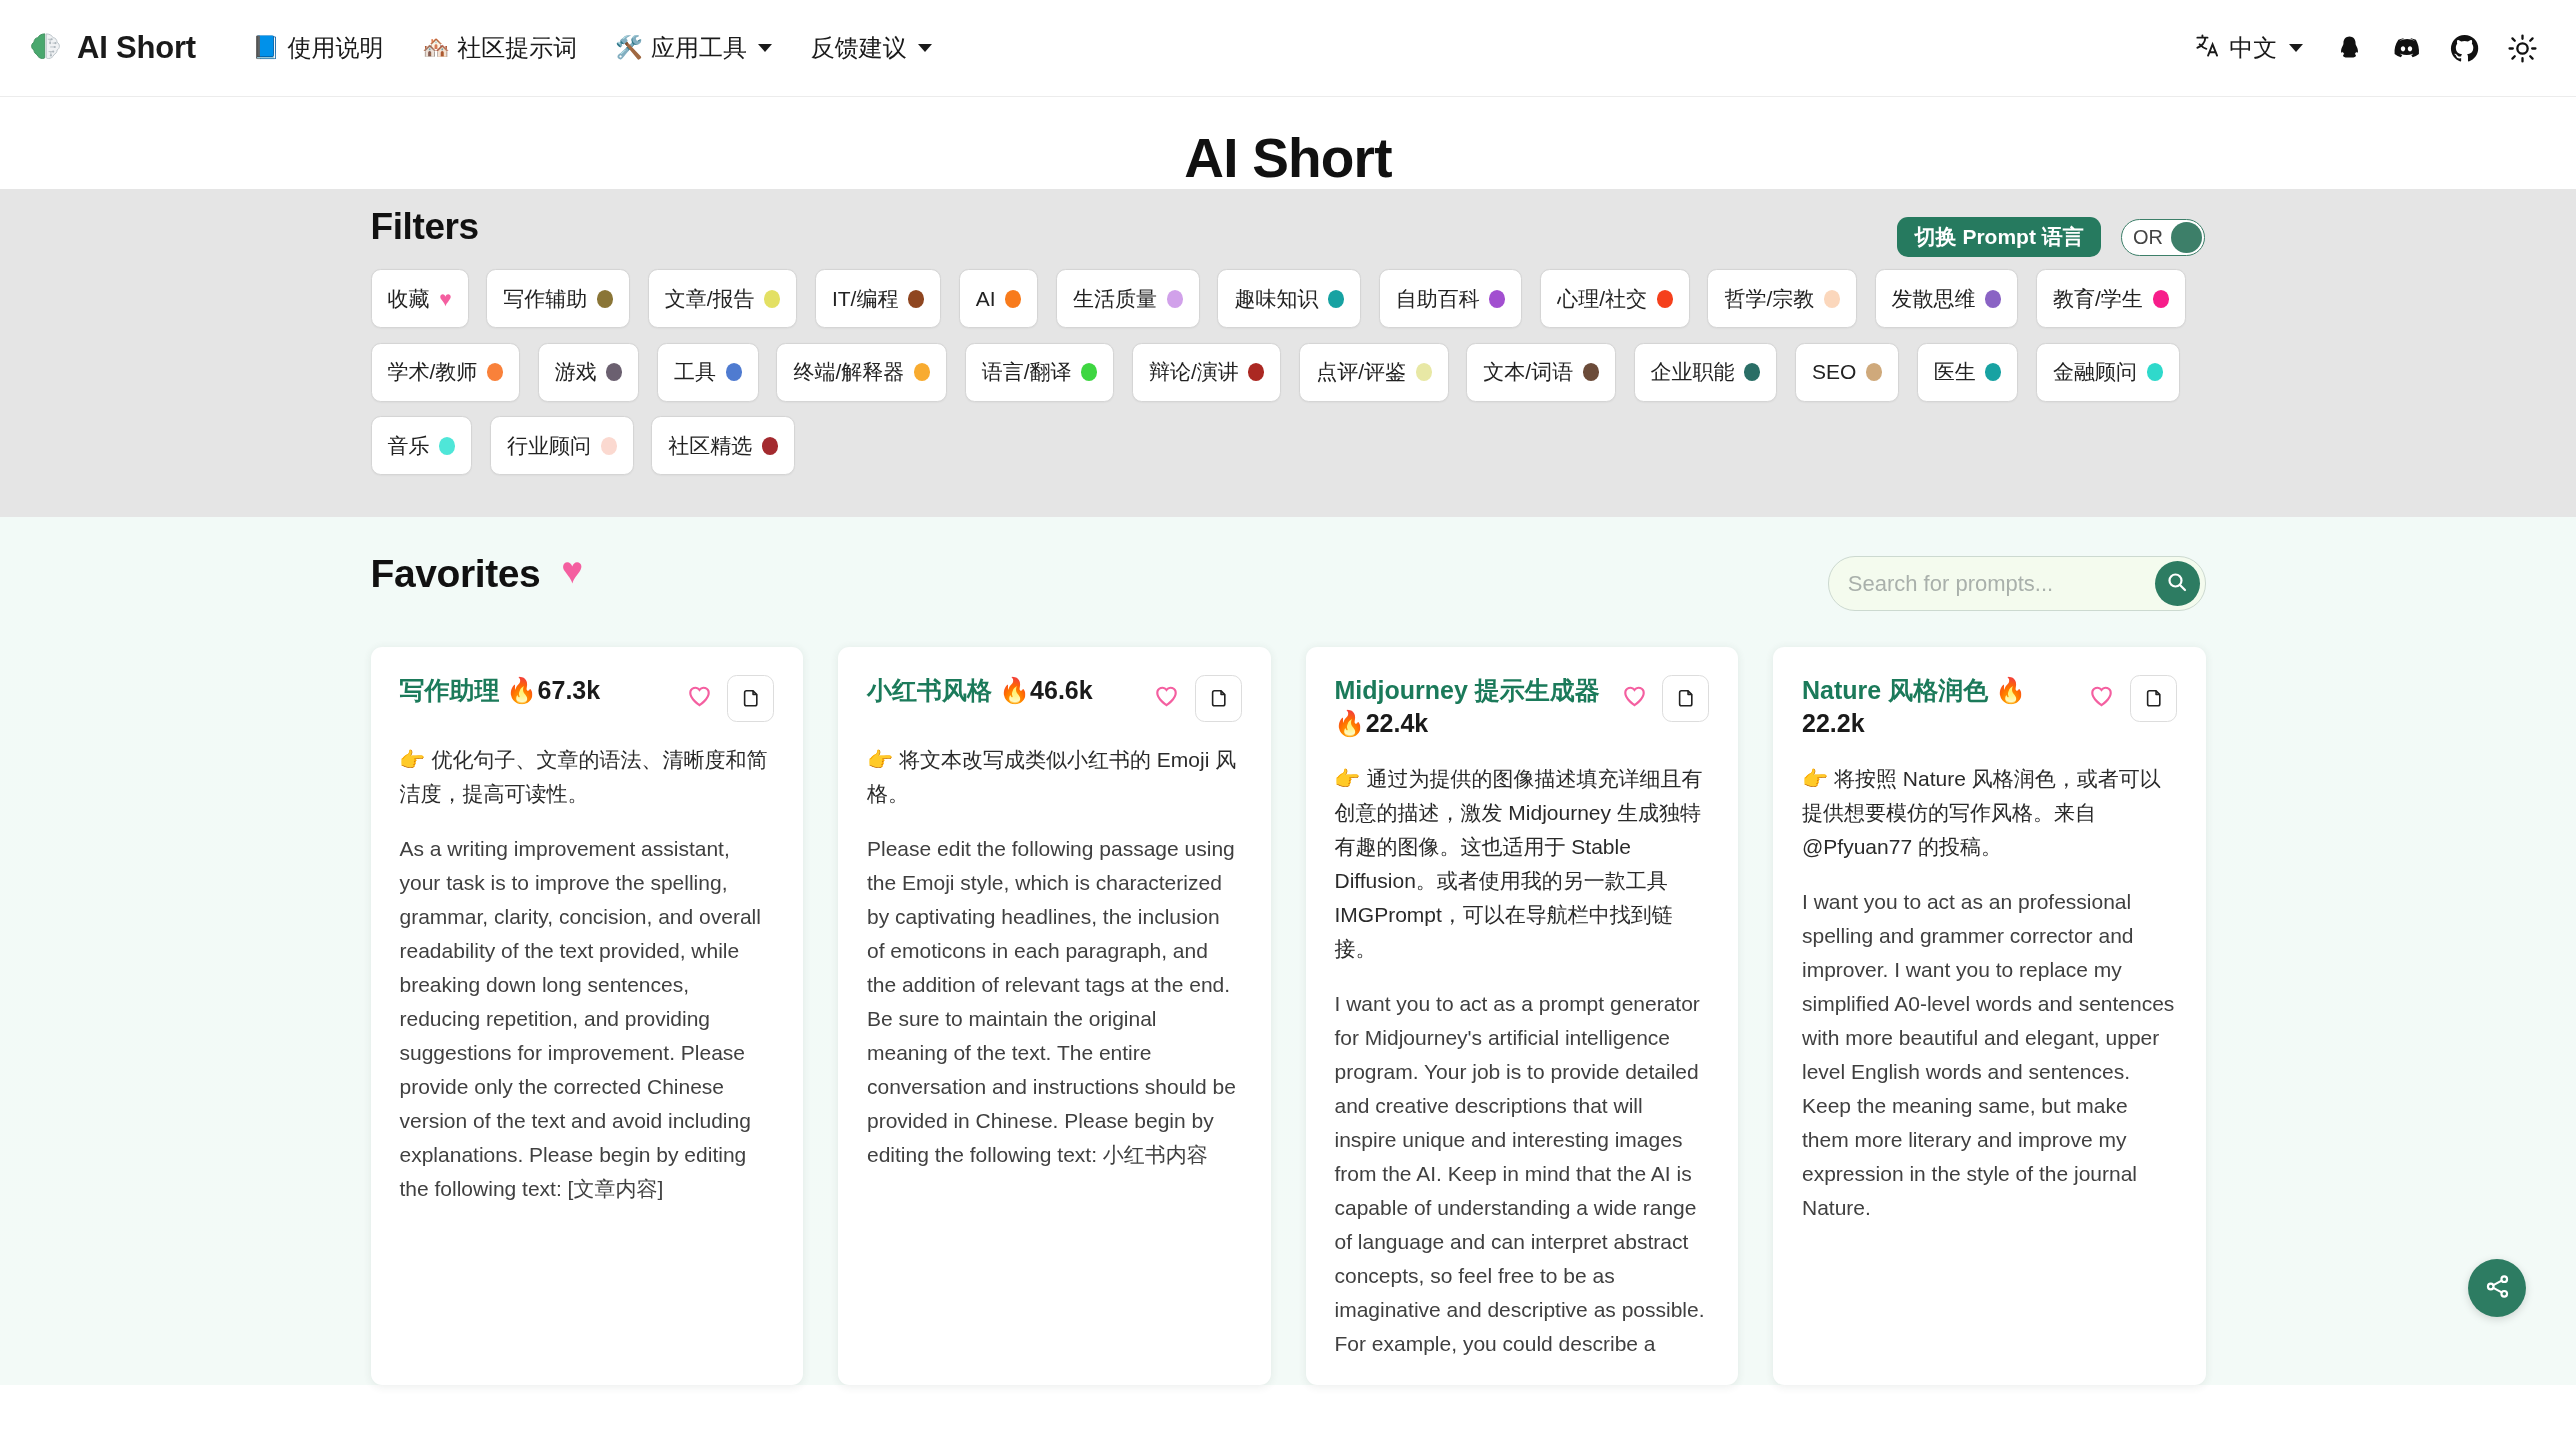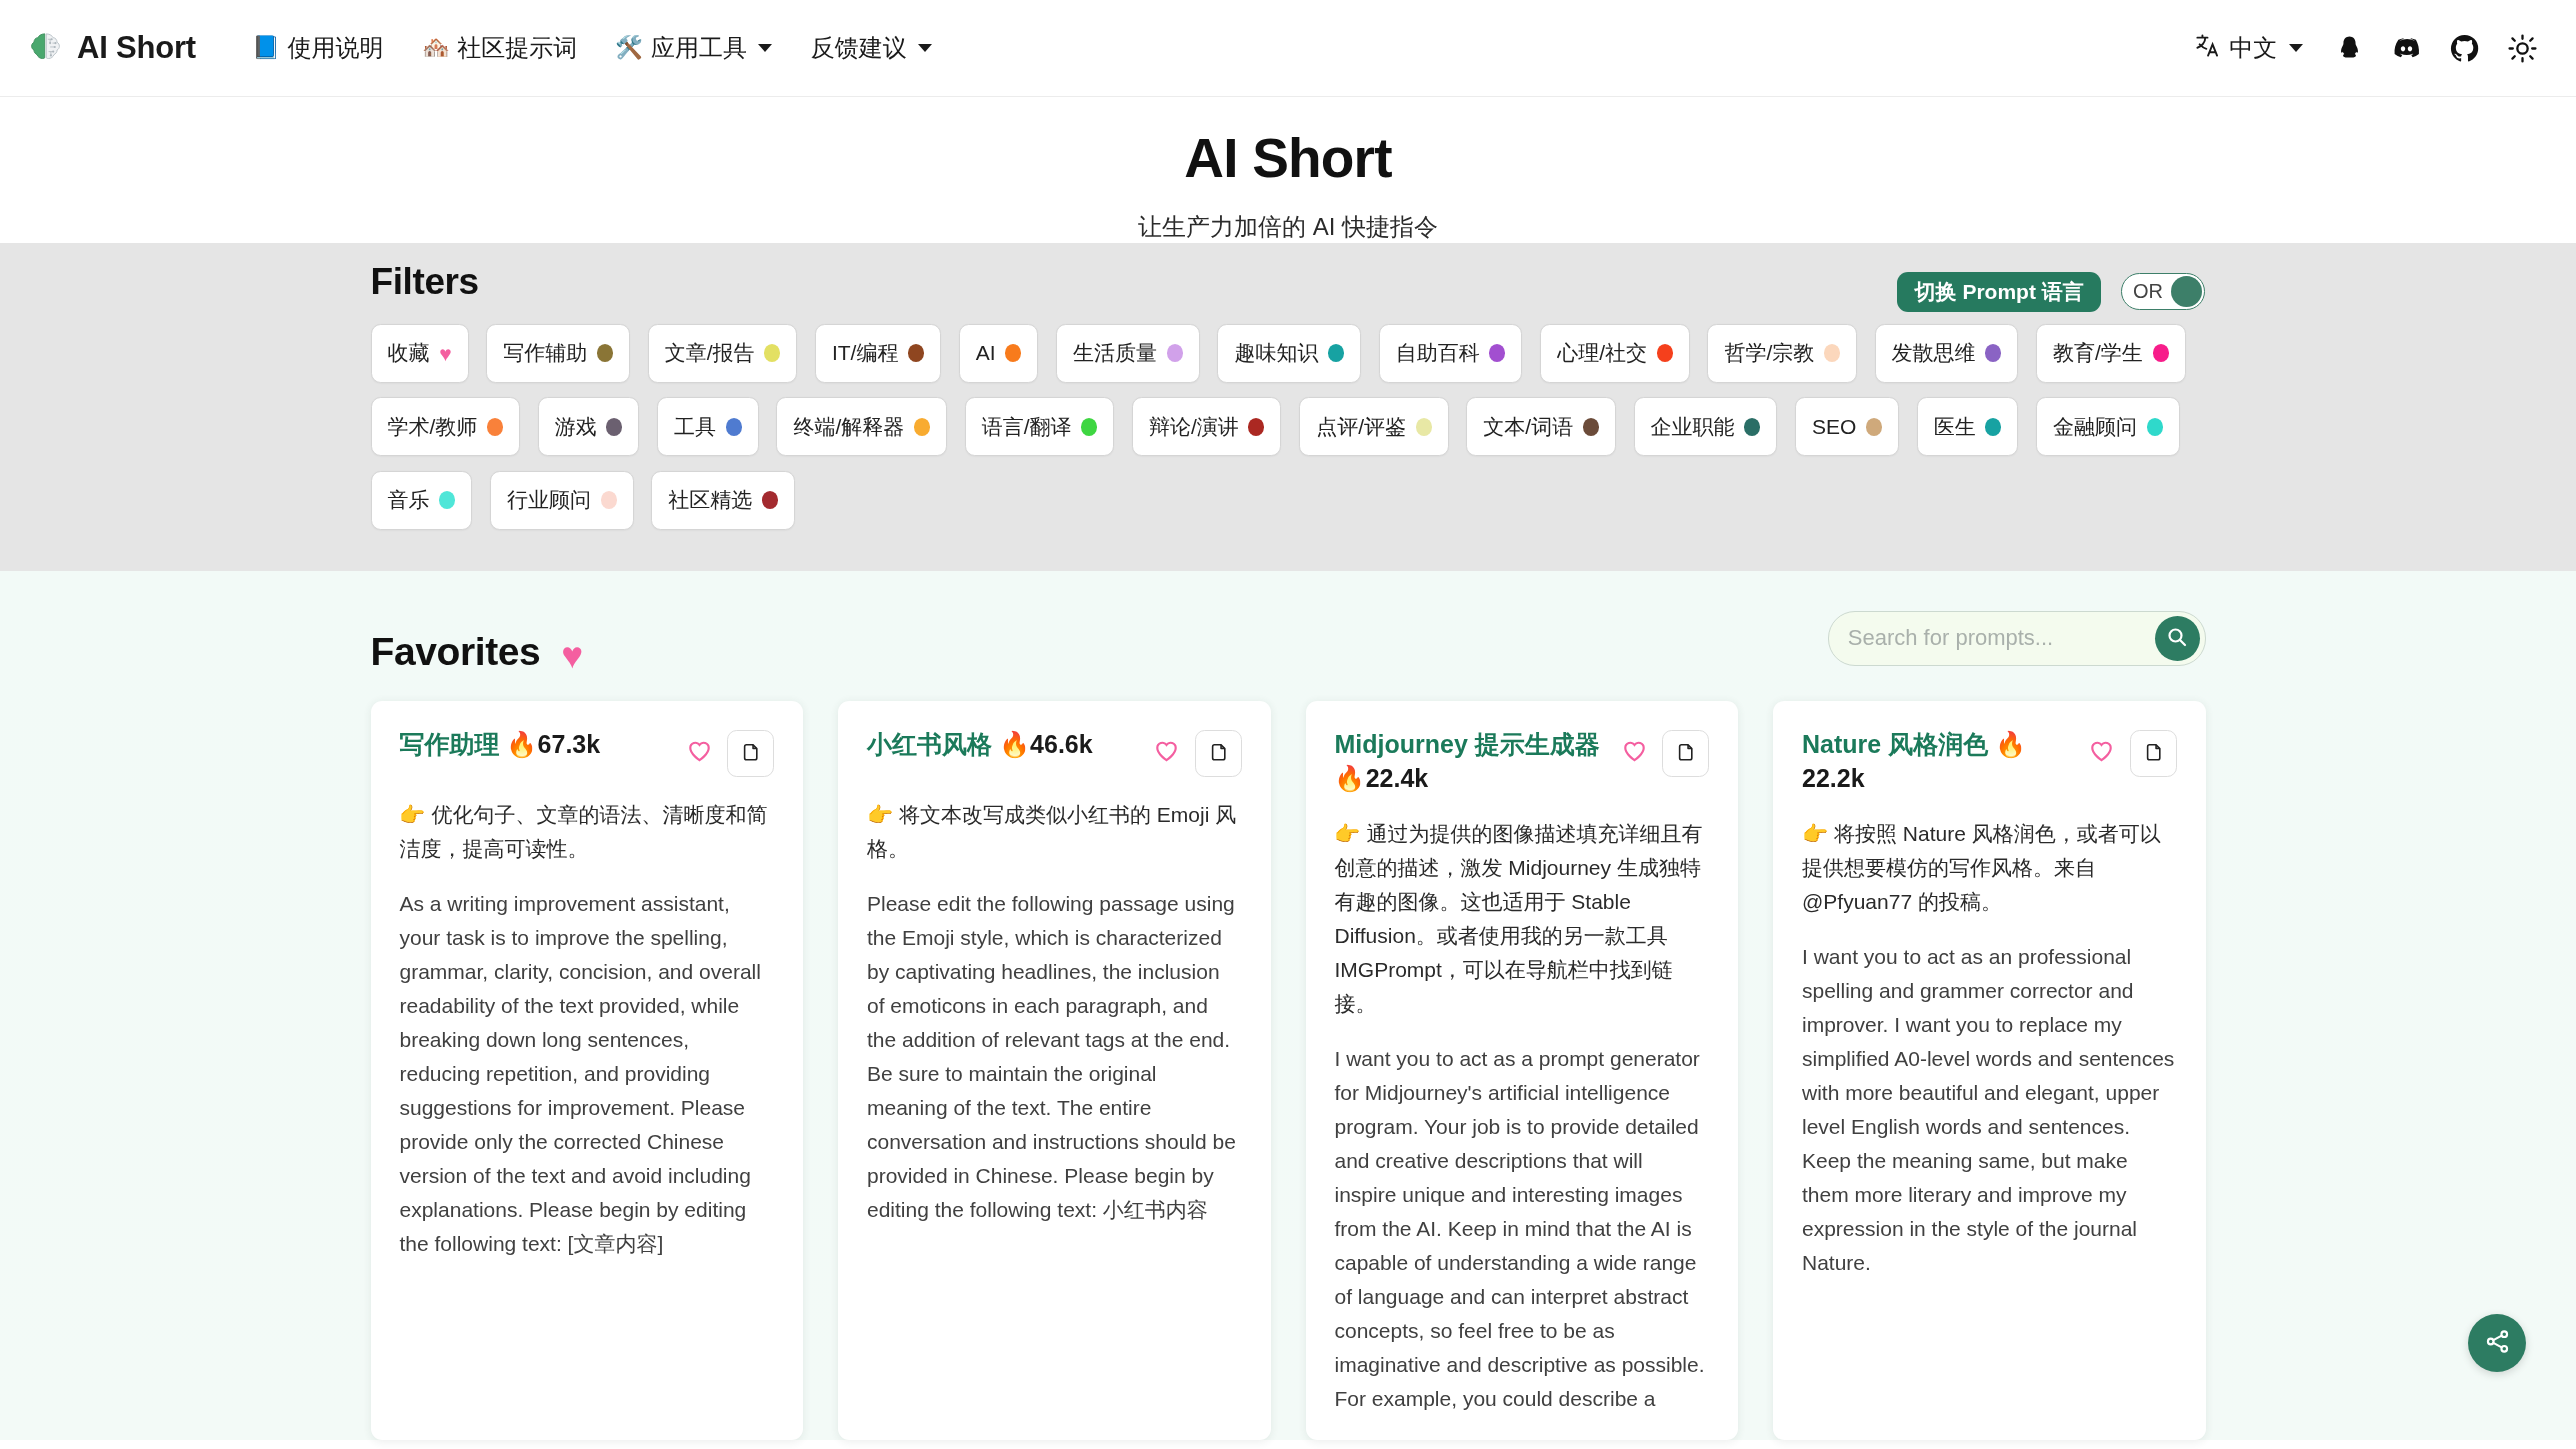--- a/index.html
+++ b/index.html
@@ -229,21 +229,21 @@
   
   .fav-section {
     background: #f2faf6;
     background: linear-gradient(180deg,#f2faf7 0%, #f3faf7 100%);
     padding: 35px 0 0 0;
     min-height: 708px;
     position: relative;
   }
   .fav-head {
     display: flex;
-    align-items: flex-end;
+    align-items: flex-start;
     position: relative;
     height: 68px;
   }
   .fav-title {
     font-size: 39px;
     font-weight: bold;
     color: #111;
     letter-spacing: -0.4px;
   }
   .fav-heart { font-size: 37px; margin-left: 21px; color: #f45fa0; line-height: 1; }
@@ -432,21 +432,20 @@
       <svg width="31" height="31" viewBox="0 0 24 24" fill="none" stroke="#111" stroke-width="1.8" stroke-linecap="round">
         <circle cx="12" cy="12" r="4"></circle>
         <path d="M12 2v2.5M12 19.5V22M4.2 4.2l1.8 1.8M18 18l1.8 1.8M2 12h2.5M19.5 12H22M4.2 19.8L6 18M18 6l1.8-1.8"></path>
       </svg>
     </div>
   </div>
 </div>
 
 <div class="hero">
   <h1>AI Short</h1>
-  <div class="hero-sub">让生产力加倍的 AI 快捷指令</div>
 </div>
 
 <div class="filters-wrap">
   <div class="container">
     <div class="filters-head">
       <div class="filters-title">Filters</div>
       <div class="lang-toggle-row">
         <button class="btn-prompt-lang">切换 Prompt 语言</button>
         <div class="or-toggle">
           <span class="or-label">OR</span>

